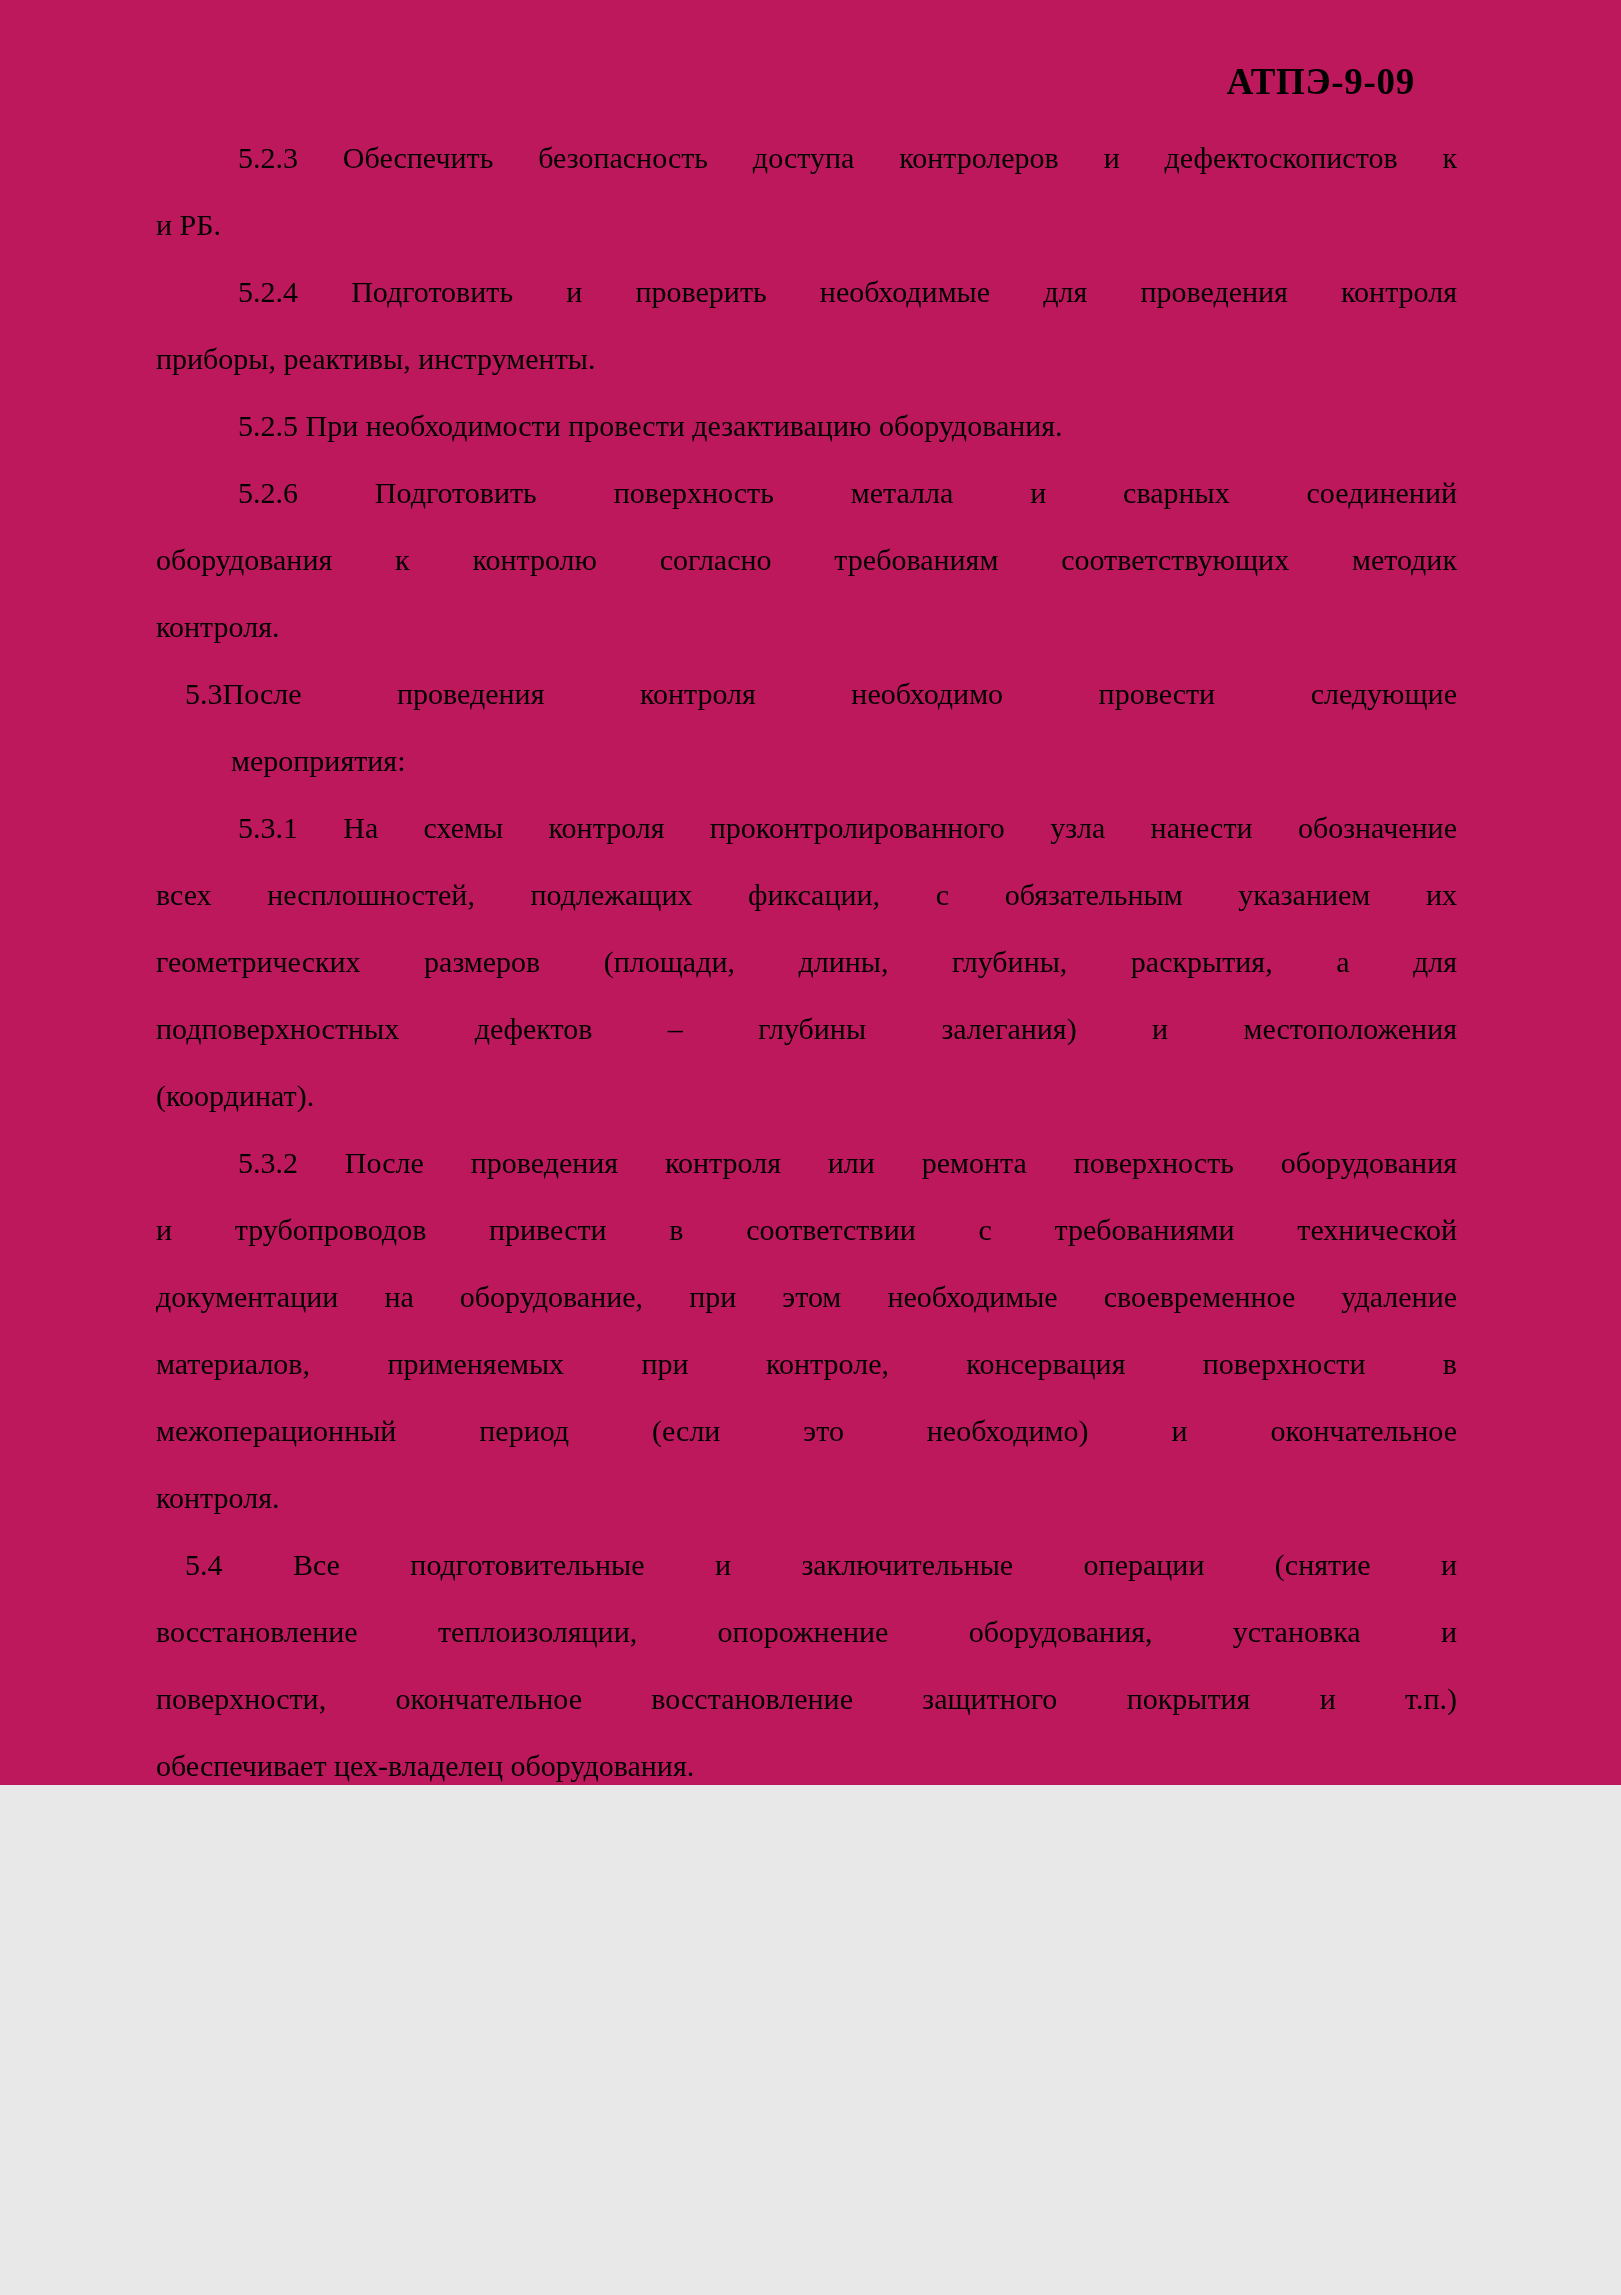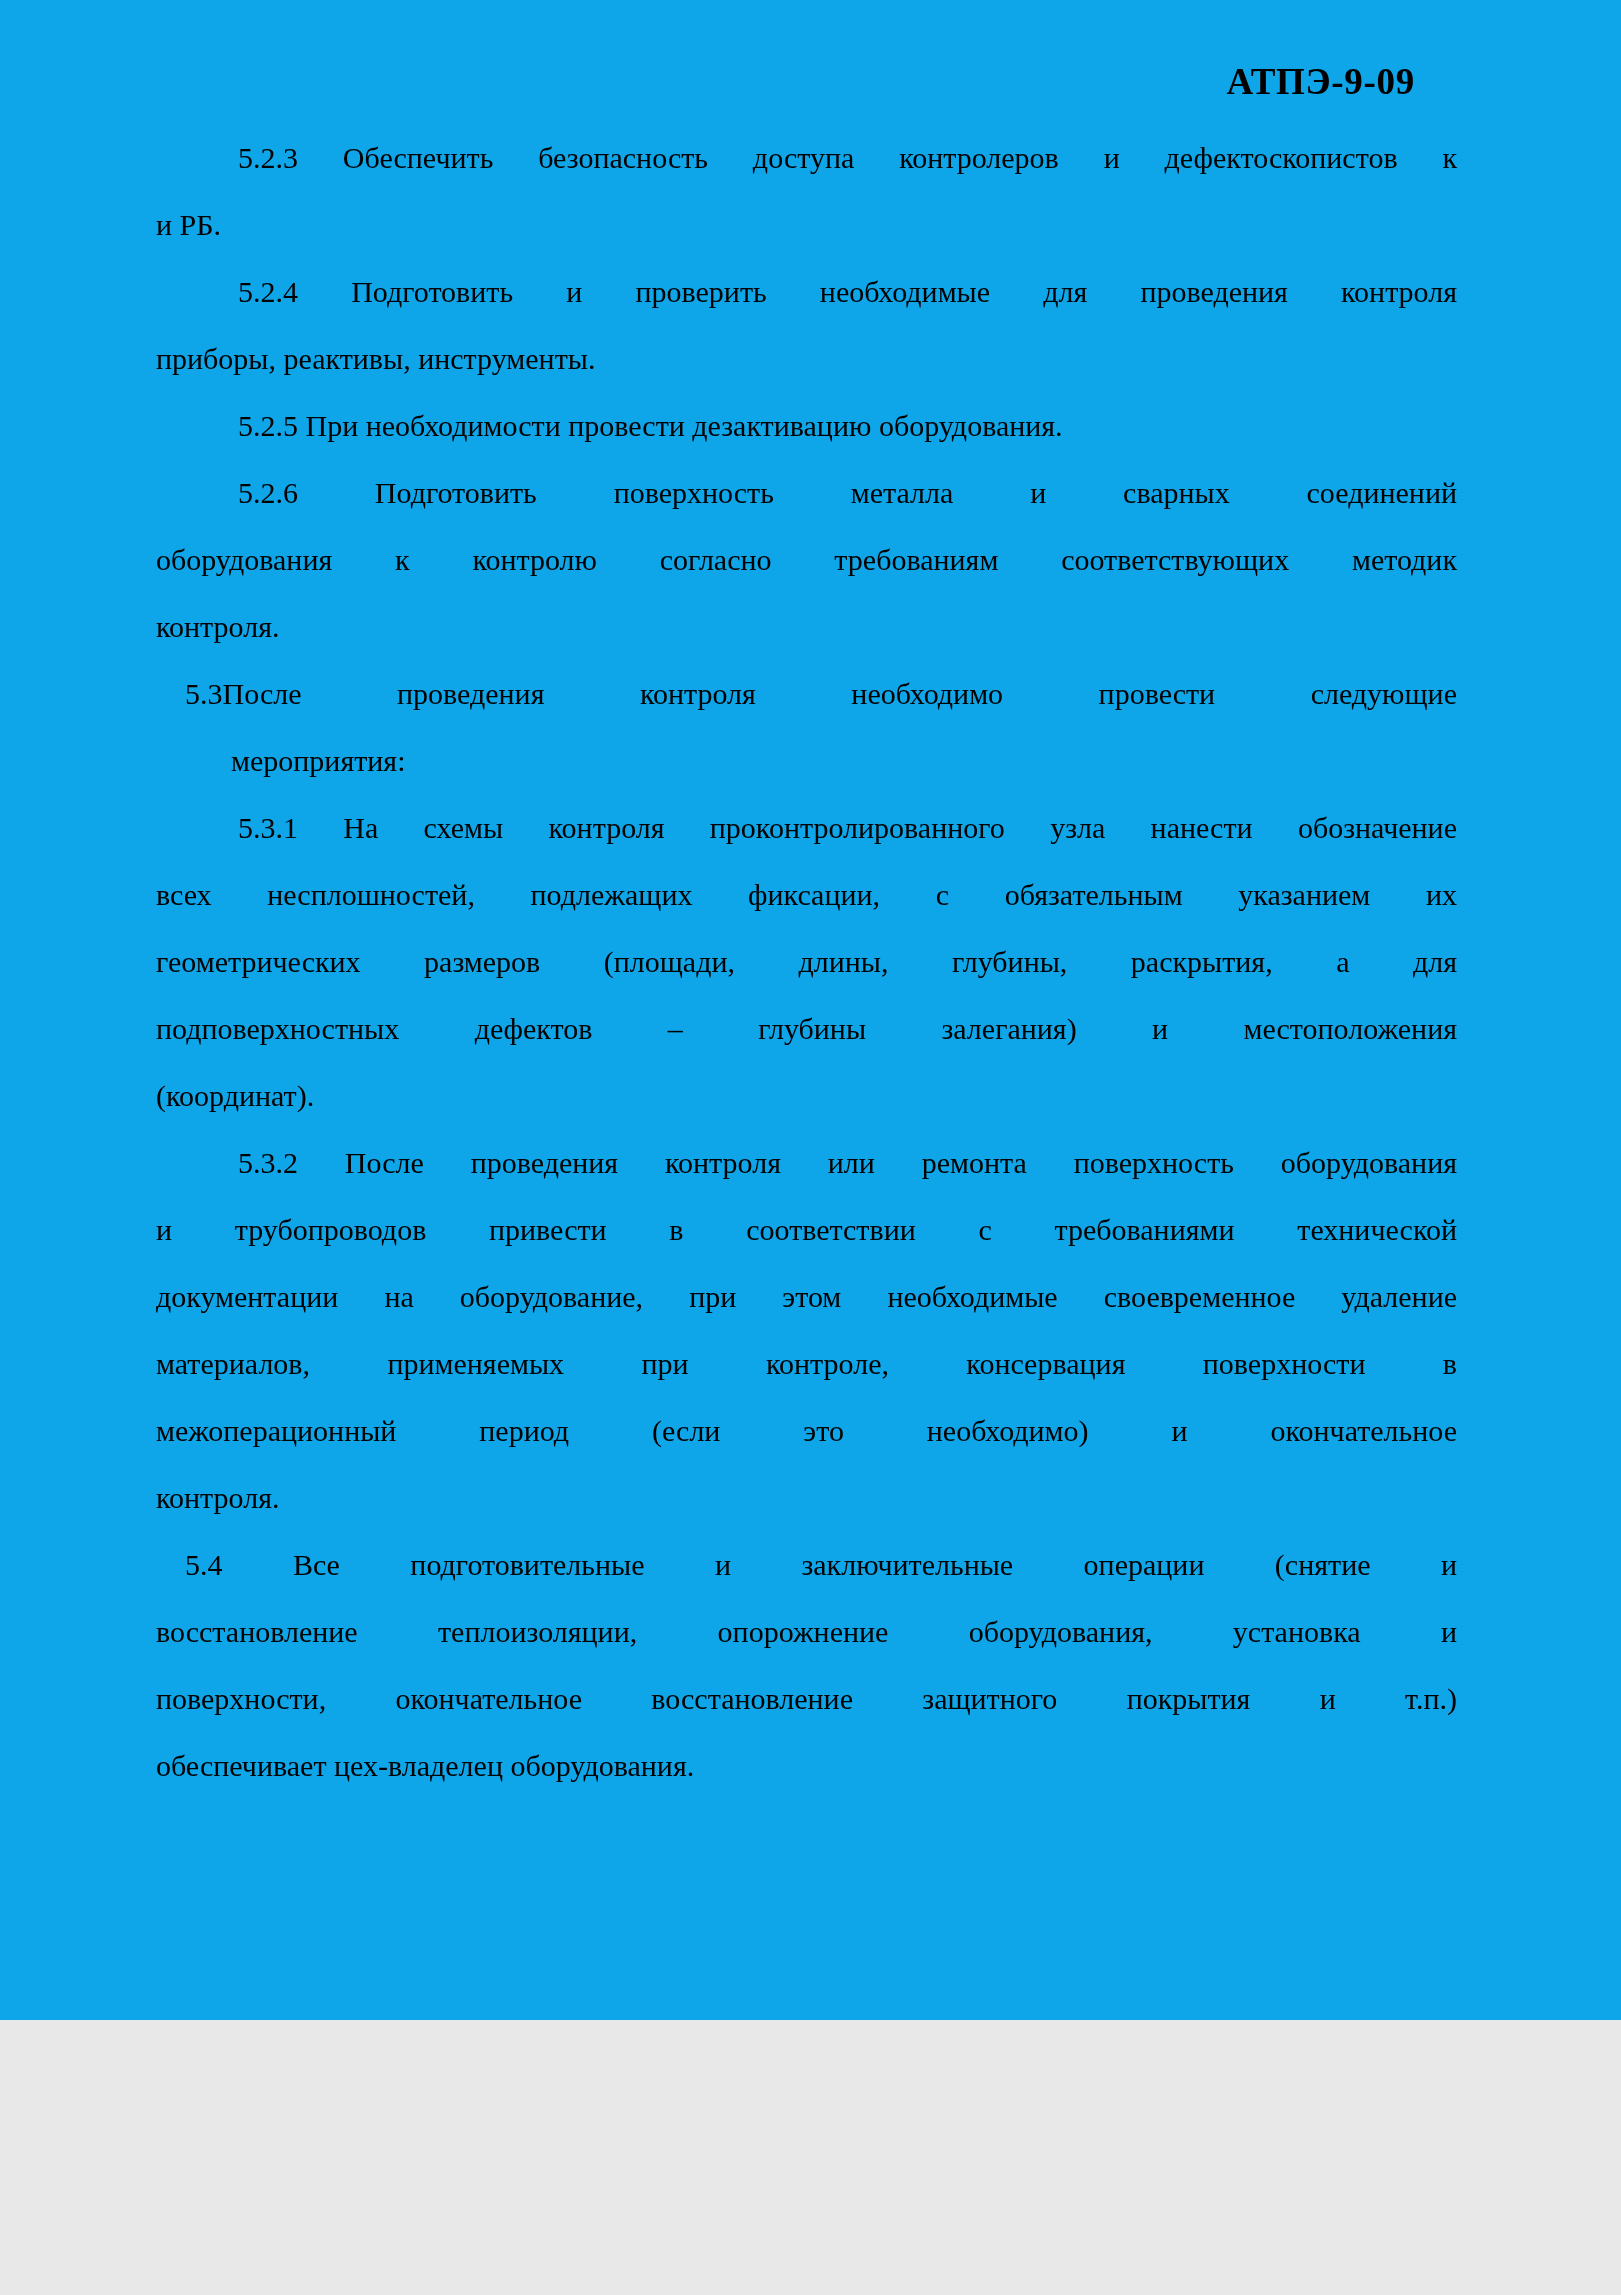--- a/index.html
+++ b/index.html
@@ -3,22 +3,22 @@
 <meta charset="utf-8">
 <style>
   html, body {
     margin: 0;
     padding: 0;
     background: #e8e8e8;
   }
   .page {
     position: relative;
     width: 1622px;
-    height: 2020px;
-    background: #0ea5e9;
+    height: 1785px;
+    background: #be185d;
     font-family: "Liberation Serif", "DejaVu Serif", serif;
     color: #000000;
     overflow: hidden;
   }
   .doc-code {
     position: absolute;
     top: 63px;
     right: 207px;
     font-size: 37px;
     font-weight: bold;

